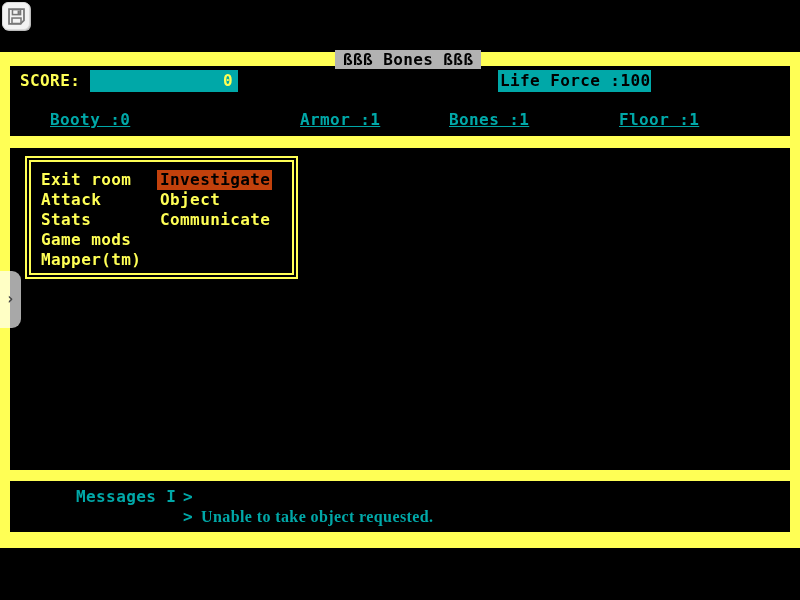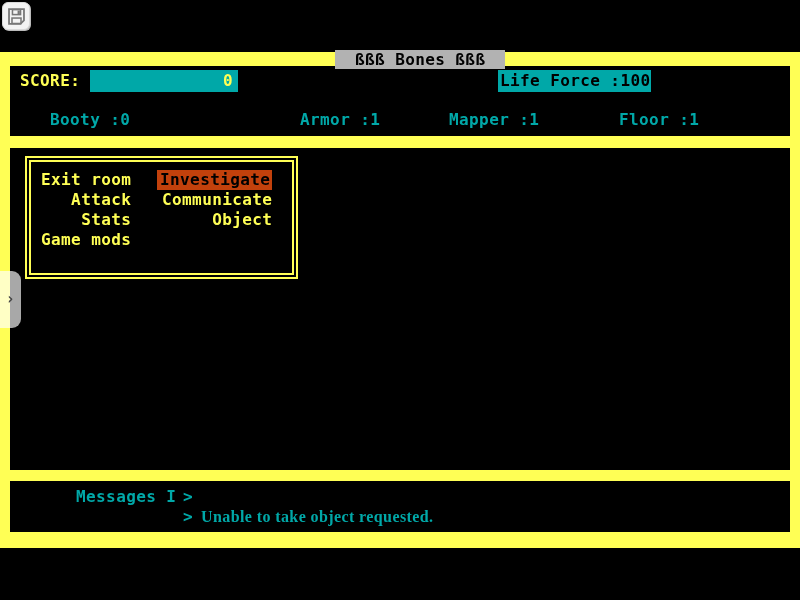--- a/index.html
+++ b/index.html
@@ -24,44 +24,44 @@
     color:#444;font-size:15px;cursor:pointer;z-index:6;
   }
   
   .yellow-frame{left:0;top:52px;width:800px;height:496px;background:#FFFF55;}
   .panel{background:#000;}
   .hud-panel{left:10px;top:66px;width:780px;height:70px;}
   .main-panel{left:10px;top:148px;width:780px;height:322px;}
   .msg-panel{left:10px;top:481px;width:780px;height:51px;}
   .title-badge{
     left:335px;top:50px;height:19px;line-height:19px;
-    background:#B2B2B2;color:#000;padding:0 20px;z-index:4;
+    background:#B2B2B2;color:#000;padding:0 8px;z-index:4;
   }
   .ytext{color:#FFFF55;}
   .ttext{color:#00A8A8;}
   .score-label{left:20px;top:70px;height:22px;line-height:22px;}
   .score-bar{left:90px;top:70px;width:148px;height:22px;background:#00A8A8;}
   .score-val{position:absolute;right:5px;top:0;height:22px;line-height:22px;color:#FFFF55;}
   .life-force{
     left:498px;top:70px;width:153px;height:22px;line-height:22px;
     background:#00A8A8;color:#000;padding-left:2px;box-sizing:border-box;
   }
-  .stat{top:111px;height:18px;line-height:18px;}
+  .stat{top:111px;height:18px;line-height:18px;text-decoration:underline;}
   .stat-booty{left:50px;} .stat-armor{left:300px;}
   .stat-force{left:449px;} .stat-floor{left:619px;}
   
   .menu-box{
     left:25px;top:156px;width:273px;height:123px;box-sizing:border-box;
     border:2px solid #FFFF55;padding:2px;
   }
   .menu-inner{width:100%;height:100%;box-sizing:border-box;border:2px solid #FFFF55;}
   .menu-col{z-index:3;}
   .menu-col-left{left:41px;top:170px;}
   .menu-col-right{left:157px;top:170px;}
-  .menu-item{height:20px;line-height:20px;color:#FFFF55;cursor:pointer;white-space:nowrap;text-align:right;}
+  .menu-item{height:20px;line-height:20px;color:#FFFF55;cursor:pointer;white-space:nowrap;}
   .menu-col-right .menu-item{padding-left:3px;}
   .menu-item .selected{
     display:inline-block;margin-left:-3px;padding:0 2px 0 3px;
     background:#c2410c;color:#000;height:20px;line-height:20px;
   }
   
   .msg-label{left:28px;height:18px;line-height:18px;margin-left:48px;}
   .msg-prompt{left:183px;height:18px;line-height:18px;}
   .msg-text{left:201px;height:18px;line-height:18px;white-space:nowrap;font-family:Liberation Serif, serif;}
   .row1{top:488px;} .row2{top:508px;}
@@ -90,38 +90,39 @@
 
   <div class="abs panel hud-panel"></div>
   <span class="abs ytext score-label">SCORE:</span>
   <div class="abs score-bar">
     <span class="score-val">0</span>
   </div>
   <div class="abs life-force">Life Force :100</div>
 
   <span class="abs ttext stat stat-booty">Booty :0</span>
   <span class="abs ttext stat stat-armor">Armor :1</span>
-  <span class="abs ttext stat stat-force">Mapper :1</span>
+  <span class="abs ttext stat stat-force">Bones :1</span>
   <span class="abs ttext stat stat-floor">Floor :1</span>
 
   <div class="abs panel main-panel"></div>
 
   <div class="abs menu-box">
     <div class="menu-inner"></div>
   </div>
   <div class="abs menu-col menu-col-left">
     <div class="menu-item">Exit room</div>
     <div class="menu-item">Attack</div>
     <div class="menu-item">Stats</div>
     <div class="menu-item">Game mods</div>
+    <div class="menu-item">Mapper(tm)</div>
   </div>
   <div class="abs menu-col menu-col-right">
     <div class="menu-item"><span class="selected">Investigate</span></div>
+    <div class="menu-item">Object</div>
     <div class="menu-item">Communicate</div>
-    <div class="menu-item">Object</div>
   </div>
 
   <div class="abs panel msg-panel"></div>
   <span class="abs ttext msg-label row1">Messages I</span>
   <span class="abs ttext msg-prompt row1">&gt;</span>
   <span class="abs ttext msg-text row1"></span>
   <span class="abs ttext msg-prompt row2">&gt;</span>
   <span class="abs ttext msg-text row2">Unable to take object requested.</span>
 
 </div>

